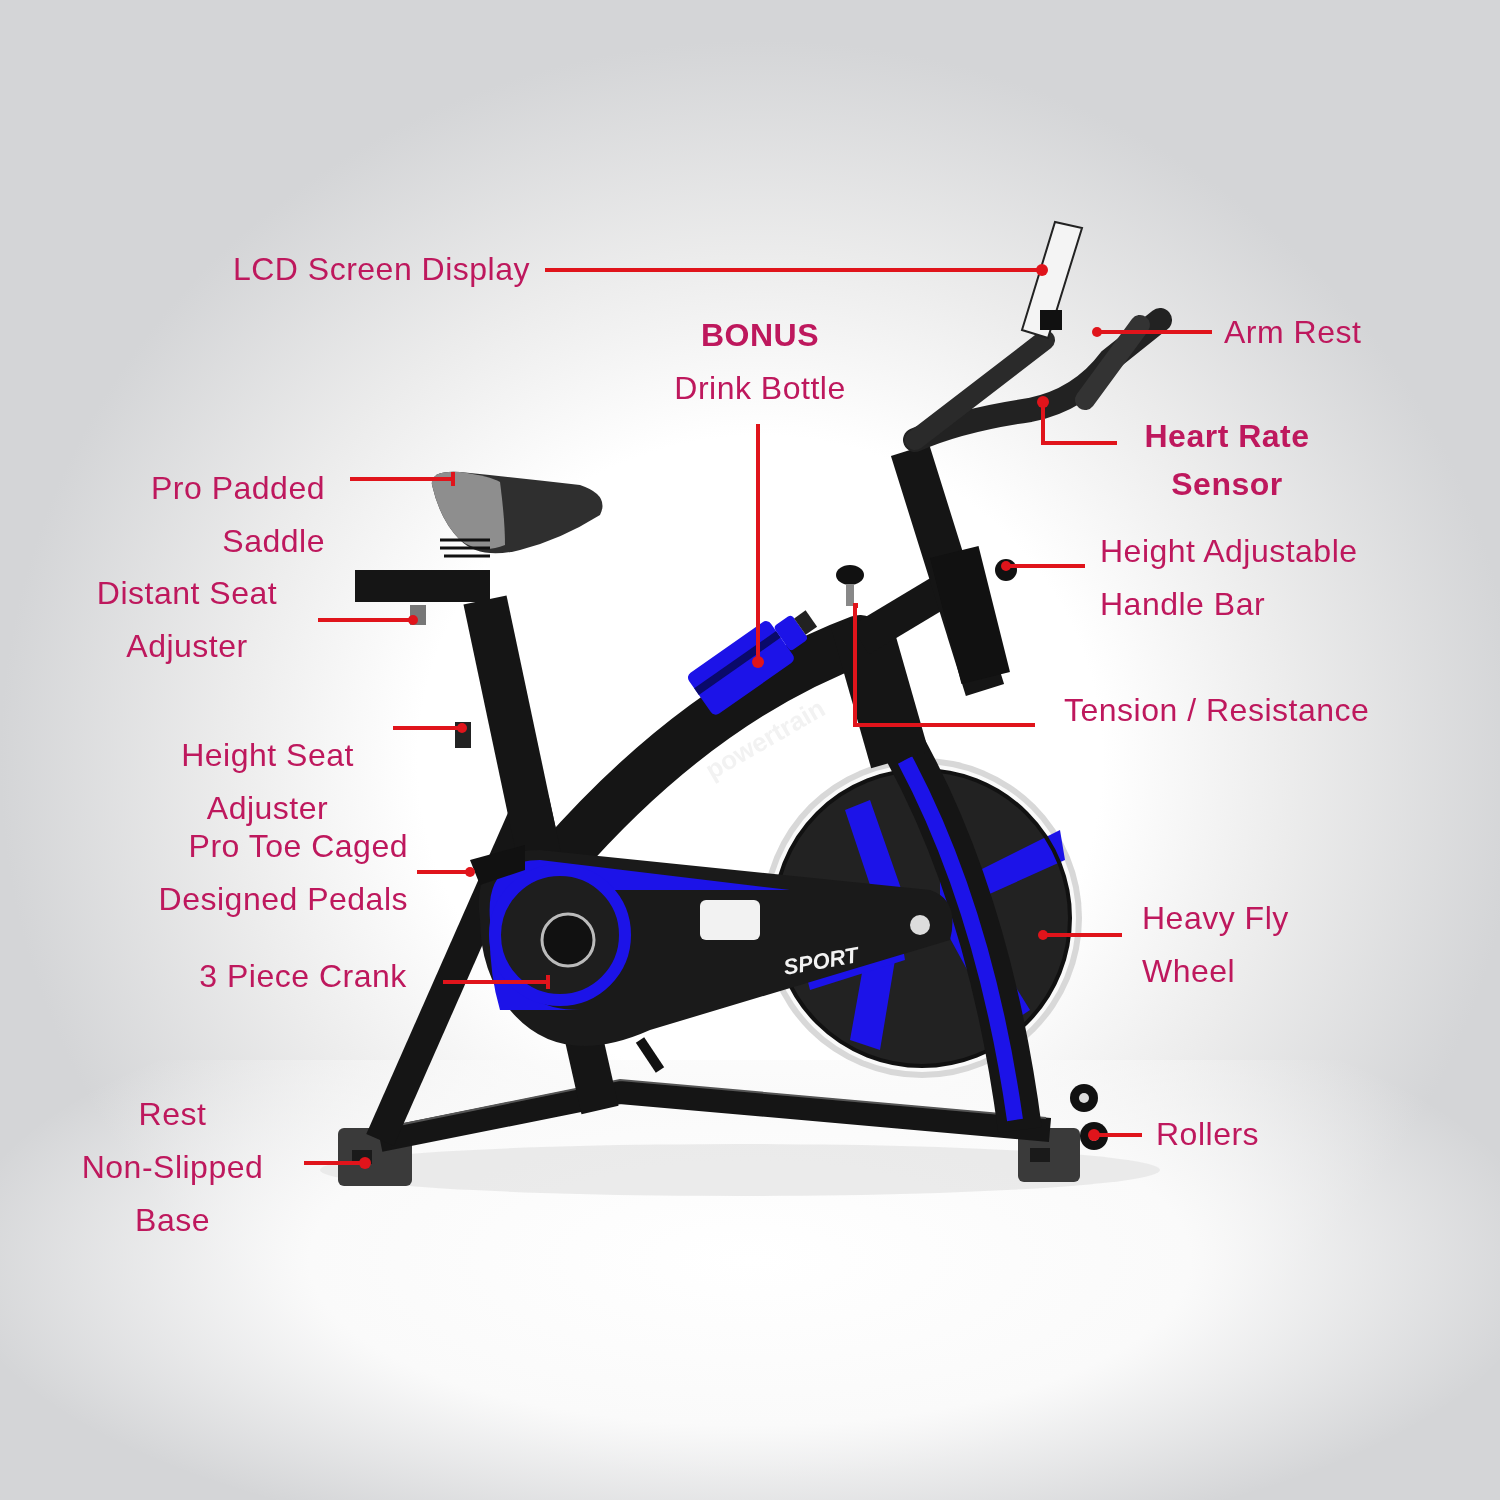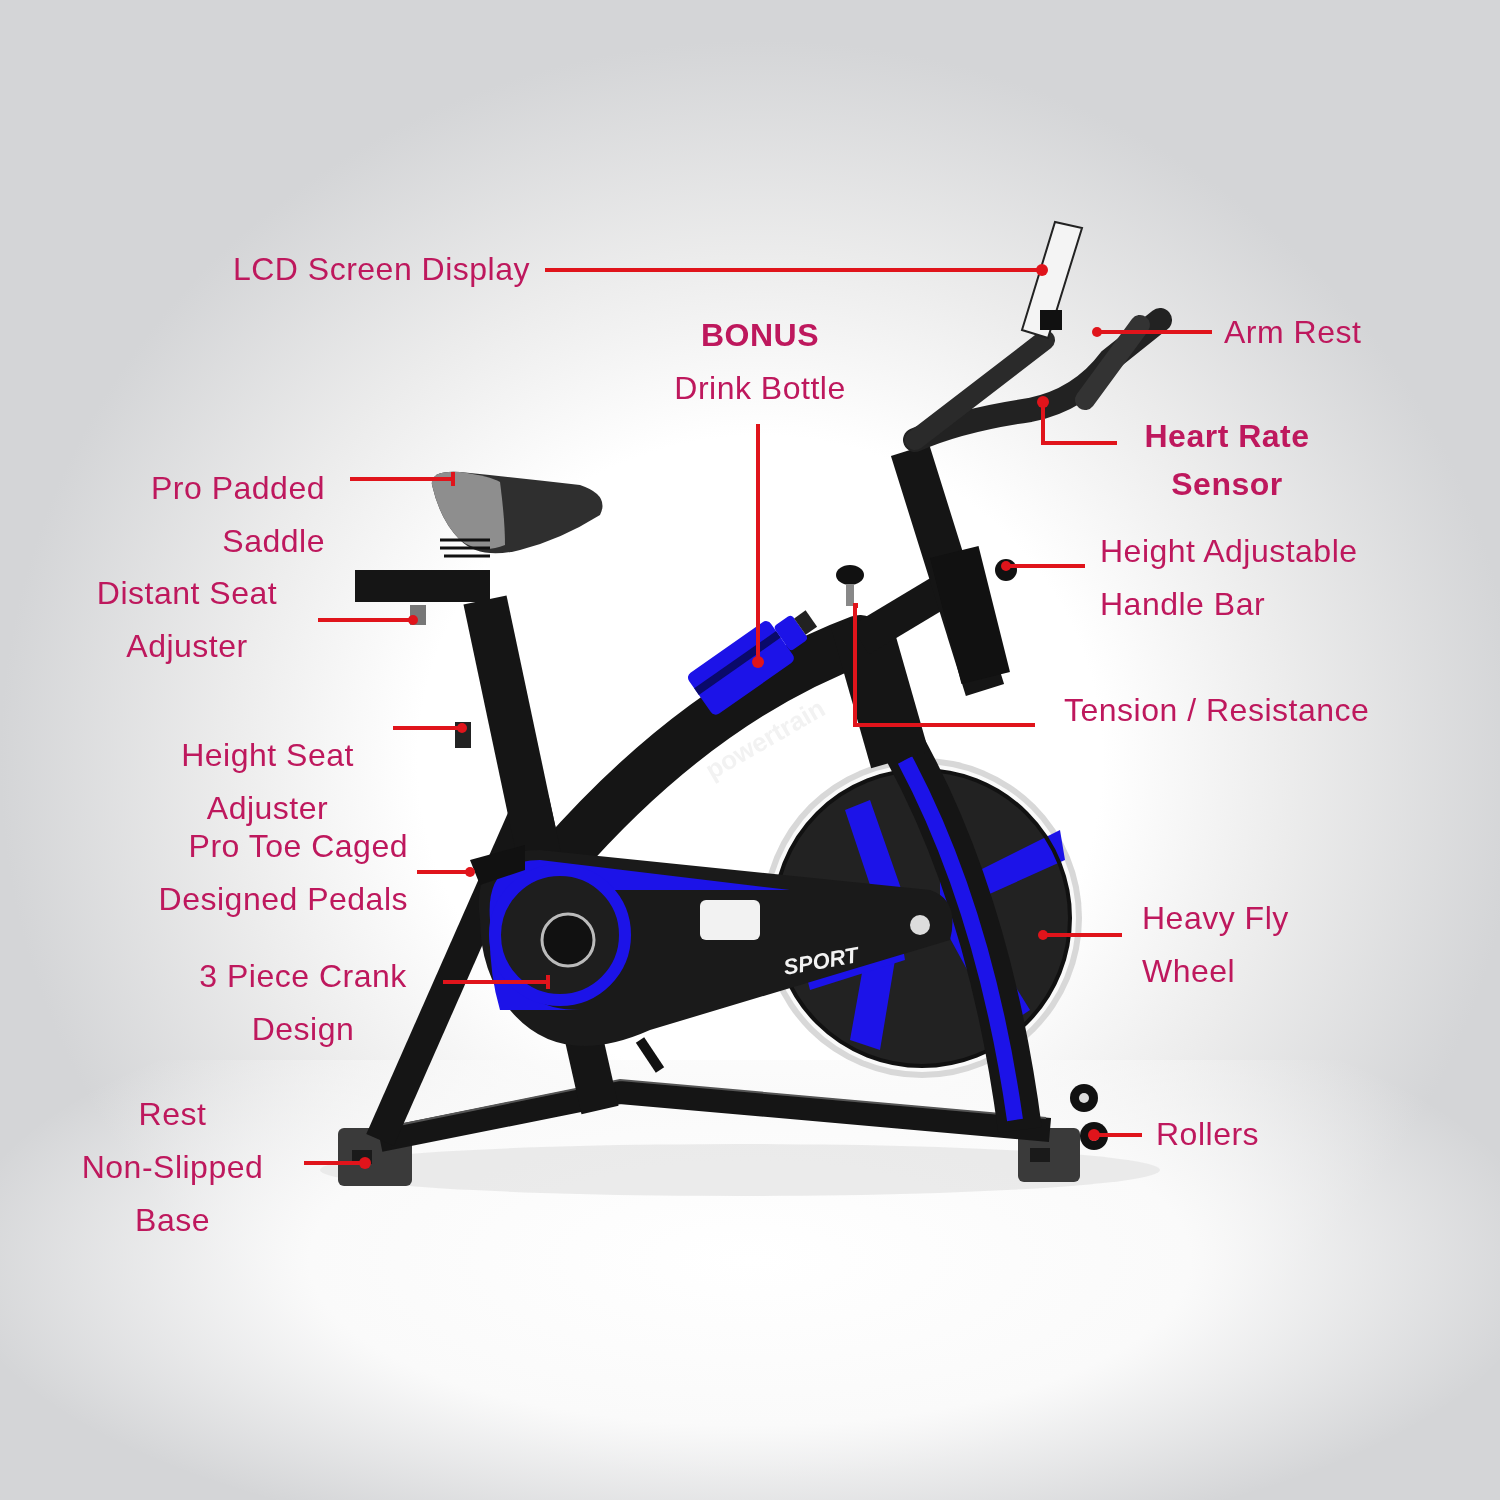--- a/index.html
+++ b/index.html
@@ -197,21 +197,20 @@
   <span>Designed Pedals</span>
 </div>
 
 <div class="label" style="left:1142px; top:892px;">
   <span>Heavy Fly</span>
   <span>Wheel</span>
 </div>
 
 <div class="label center" style="left:158px; top:950px; width:290px;">
   <span>3 Piece Crank</span>
-  <span>Design</span>
 </div>
 
 <div class="label center" style="left:40px; top:1088px; width:265px;">
   <span>Rest</span>
   <span>Non-Slipped</span>
   <span>Base</span>
 </div>
 
 <div class="label" style="left:1156px; top:1108px;">
   <span>Rollers</span>

